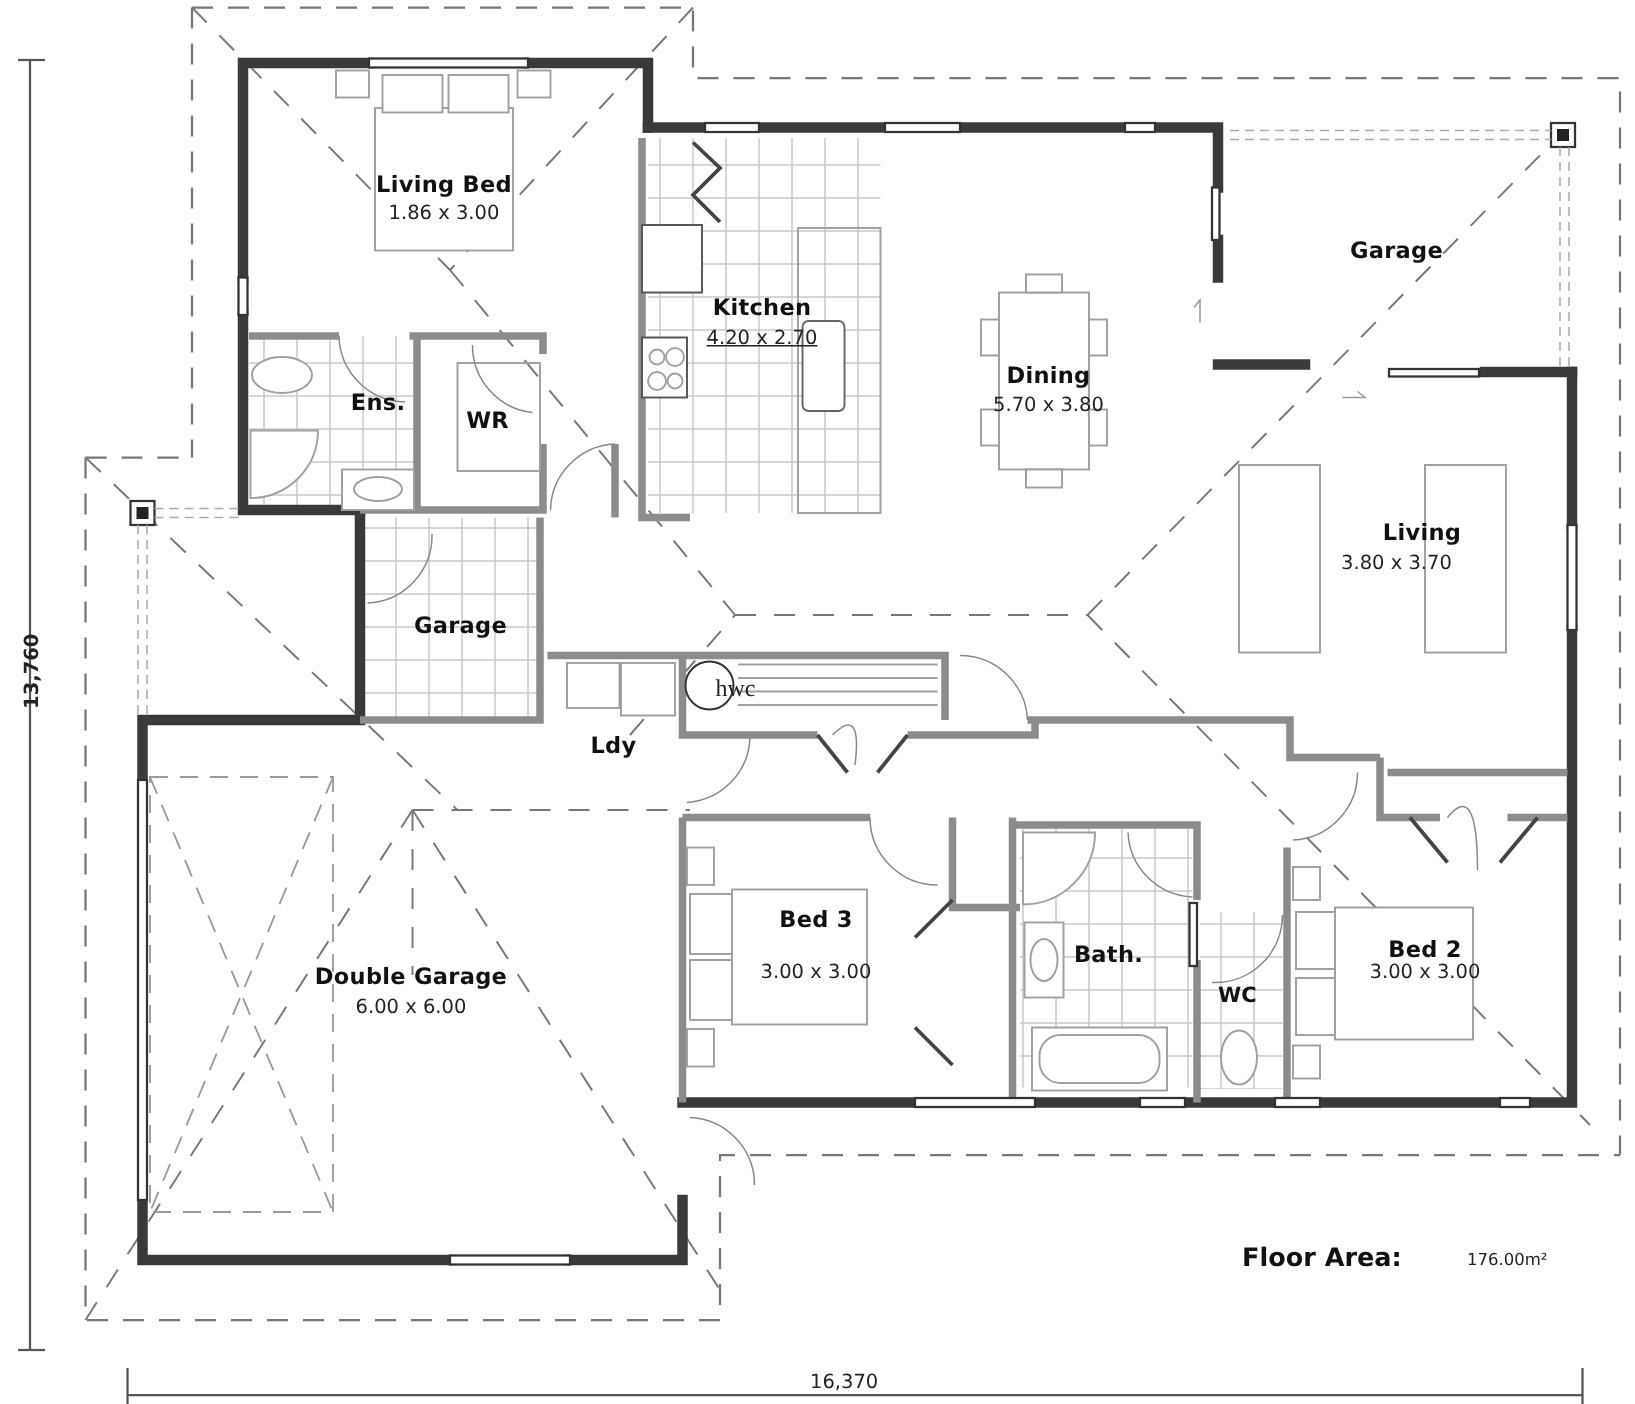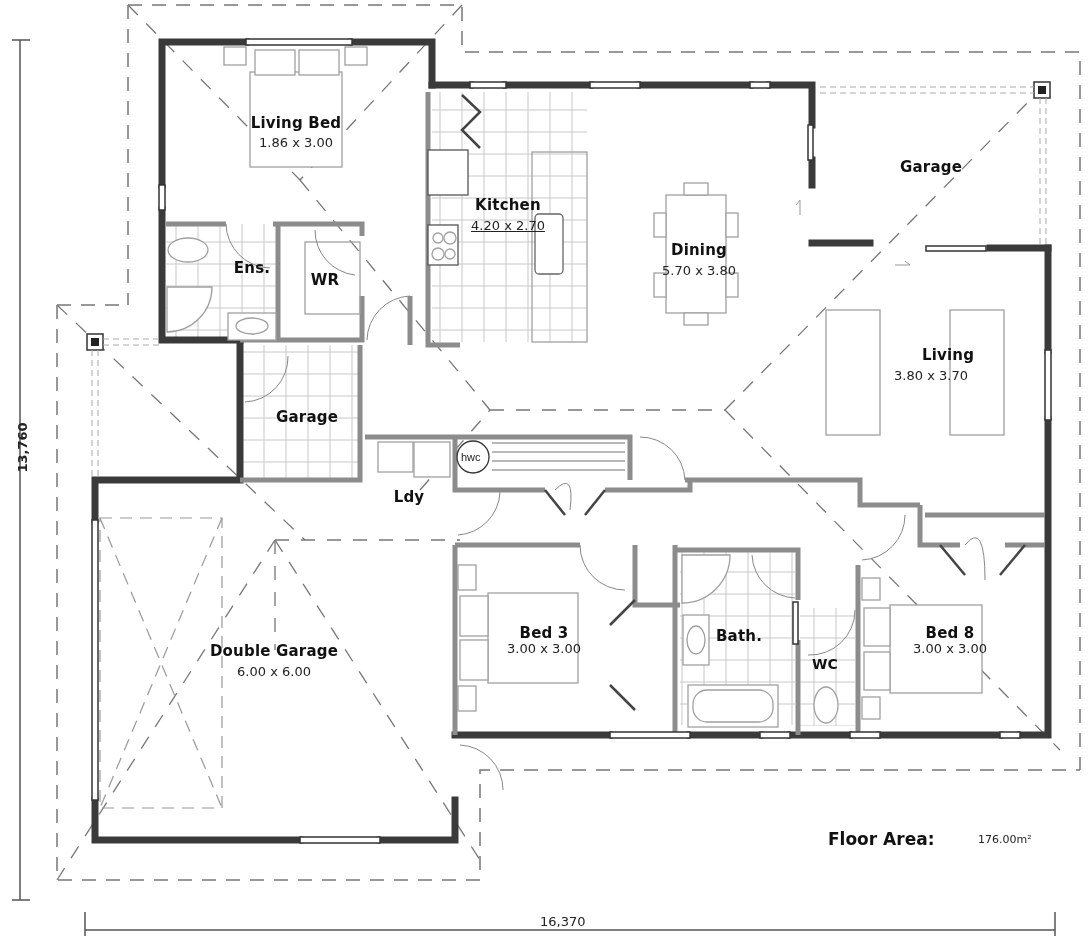--- a/index.html
+++ b/index.html
@@ -1,20 +1,20 @@
 <!DOCTYPE html>
 <html><head>
 <meta charset="utf-8">
 <style>
   html, body { margin:0; padding:0; background:#ffffff; }
   body { width:1090px; height:936px; position:relative; overflow:hidden; font-family:"DejaVu Sans", sans-serif; }
   svg { position:absolute; left:0; top:0; }
   .room-name { position:absolute; font-family:"DejaVu Sans", sans-serif; font-weight:bold; font-size:15px; color:#111; white-space:nowrap; transform:translateX(-50%); letter-spacing:0.2px; }
   .room-dim { position:absolute; font-family:"DejaVu Sans", sans-serif; font-size:13px; color:#222; white-space:nowrap; transform:translateX(-50%); }
-  .small-label { position:absolute; font-family:Liberation Sans, sans-serif; font-size:11px; color:#222; }
+  .small-label { position:absolute; font-family:Liberation Serif, serif; font-size:16px; color:#222;margin-left:16px; }
   .floor-area-label { position:absolute; left:828px; top:829px; font-weight:bold; font-size:17px; color:#111; }
   .floor-area-value { position:absolute; left:978px; top:833px; font-size:11px; color:#222; }
   .dim-h { position:absolute; left:540px; top:914px; font-size:13px; color:#222; }
   .dim-v { position:absolute; left:-8px; top:440px; font-size:13px; font-weight:bold; color:#222; transform:rotate(-90deg); transform-origin:center; width:60px; text-align:center; }
 </style>
 </head>
 <body>
 
 <svg width="1090" height="936" viewBox="0 0 1090 936">
   <defs>
@@ -264,27 +264,27 @@
 <div class="room-dim" style="left:931px;top:368px;">3.80 x 3.70</div>
 
 <div class="room-name" style="left:232px;top:259px;margin-left:20px;">Ens.</div>
 <div class="room-name" style="left:325px;top:271px;">WR</div>
 <div class="room-name" style="left:307px;top:408px;">Garage</div>
 <div class="room-name" style="left:409px;top:488px;">Ldy</div>
 
 <div class="room-name" style="left:274px;top:642px;">Double Garage</div>
 <div class="room-dim" style="left:274px;top:664px;">6.00 x 6.00</div>
 
-<div class="room-name" style="left:544px;top:624px;">Bed 3</div>
+<div class="room-name" style="left:544px;top:604px;">Bed 3</div>
 <div class="room-dim" style="left:544px;top:641px;">3.00 x 3.00</div>
 
 <div class="room-name" style="left:739px;top:627px;">Bath.</div>
 <div class="room-name" style="left:825px;top:656px;font-size:14px;">WC</div>
 
-<div class="room-name" style="left:950px;top:624px;">Bed 8</div>
+<div class="room-name" style="left:950px;top:624px;">Bed 2</div>
 <div class="room-dim" style="left:950px;top:641px;">3.00 x 3.00</div>
 
 <div class="small-label" style="left:461px;top:451px;">hwc</div>
 
 <div class="floor-area-label">Floor Area:</div>
 <div class="floor-area-value">176.00m²</div>
 
 <div class="dim-h">16,370</div>
 <div class="dim-v">13,760</div>
 

